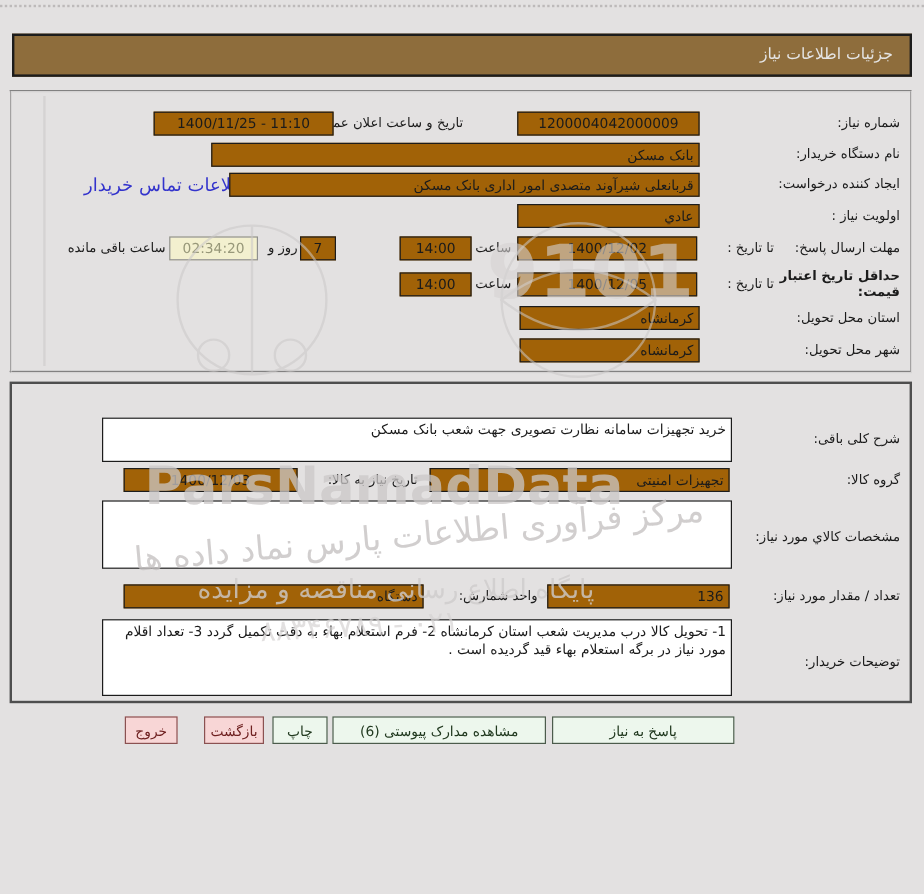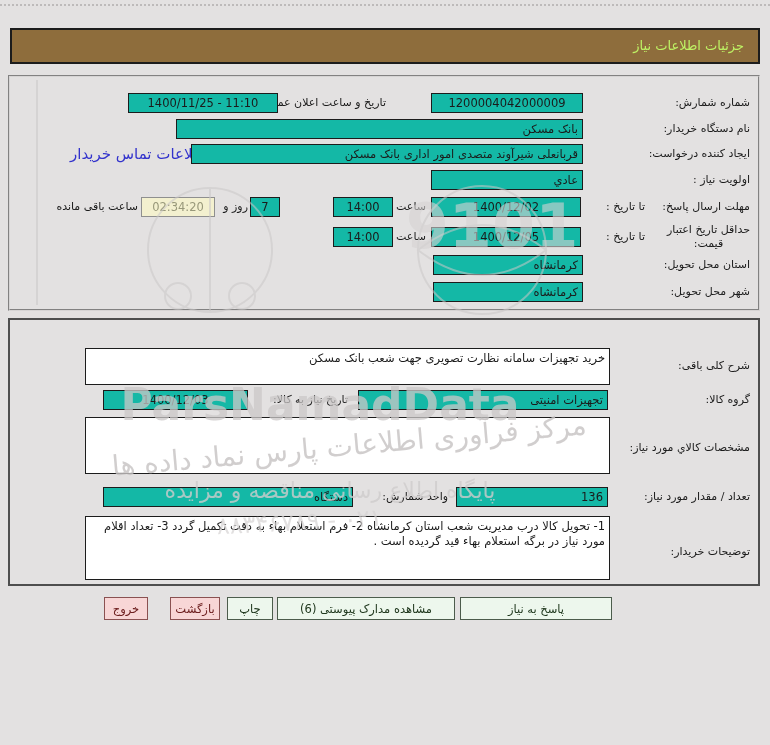--- a/index.html
+++ b/index.html
@@ -6,31 +6,31 @@
   body{
     width:770px;height:745px;position:relative;overflow:hidden;
     background:#e3e1e1;direction:rtl;
     font-family:"DejaVu Sans",sans-serif;font-size:12px;color:#1b1b1b;
   }
   .top-dots{position:absolute;top:4px;left:0;width:770px;height:0;
     border-top:2px dotted #bdbaba;}
   .title-bar{
     position:absolute;top:28px;left:10px;width:750px;height:36px;
     background:#8e6d3c;border:2px solid #1c1c1c;box-sizing:border-box;
-    color:#bef264;font-size:13px;line-height:32px;padding-right:14px;
+    color:#e5e5e5;font-size:13px;line-height:32px;padding-right:14px;
   }
   .panel{position:absolute;left:8px;width:752px;box-sizing:border-box;background:#e3e1e1;}
   .panel-1{top:75px;height:236px;border:2px groove #d6d4d4;}
   .panel-2{top:318px;height:268px;border:2px solid #4e4e4e;}
   .lbl{position:absolute;white-space:nowrap;line-height:20px;font-size:11px;color:#1b1b1b;}
-  .lbl2{white-space:pre-line;line-height:14px;text-align:center;}
+  .lbl2{white-space:pre-line;line-height:14px;text-align:right;font-weight:bold;}
   .sec-title{position:absolute;white-space:nowrap;font-weight:bold;font-size:12.5px;color:#111;}
   .inp{
     position:absolute;height:20px;box-sizing:border-box;
-    border:1px solid #1c1c1c;background:#14b8a6;
+    border:1px solid #1c1c1c;background:#a16207;
     font-family:"DejaVu Sans",sans-serif;font-size:11.5px;color:#1b1b1b;
     padding:0 4px;direction:rtl;text-align:right;
   }
   .inp.ltr{direction:ltr;text-align:center;}
   .inp.countdown{background:#f3f0cf;color:#98987a;border-color:#8f8f8f;text-align:center;direction:ltr;}
   .ta{
     position:absolute;box-sizing:border-box;border:1px solid #1c1c1c;background:#fff;
     font-family:"DejaVu Sans",sans-serif;font-size:11.5px;color:#1b1b1b;
     padding:2px 4px;resize:none;direction:rtl;text-align:right;line-height:15px;overflow:hidden;
   }
@@ -47,21 +47,21 @@
 </style>
 </head>
 <body>
 
 <div class="top-dots"></div>
 
 <div class="title-bar">جزئیات اطلاعات نیاز</div>
 
 <div class="panel panel-1">
 
-  <span class="lbl" style="right:8px;top:16px">شماره شمارش:</span>
+  <span class="lbl" style="right:8px;top:16px">شماره نیاز:</span>
   <input class="inp ltr fld" style="right: 175px; top: 16px; width: 152px;" readonly="" value="1200004042000009">
   <span class="lbl" style="right:372px;top:16px">تاریخ و ساعت اعلان عمومی:</span>
   <input class="inp ltr fld" style="right: 480px; top: 16px; width: 150px;" readonly="" value="1400/11/25 - 11:10">
 
   <span class="lbl" style="right:8px;top:42px">نام دستگاه خریدار:</span>
   <input class="inp fld" style="right: 175px; top: 42px; width: 407px;" readonly="" value="بانک مسکن">
 
   <span class="lbl" style="right:8px;top:67px">ایجاد کننده درخواست:</span>
   <input class="inp fld" style="right: 175px; top: 67px; width: 392px;" readonly="" value="قربانعلی شیرآوند متصدی امور اداری بانک مسکن">
   <a class="link" style="left:60px;top:67px">اطلاعات تماس خریدار</a>

